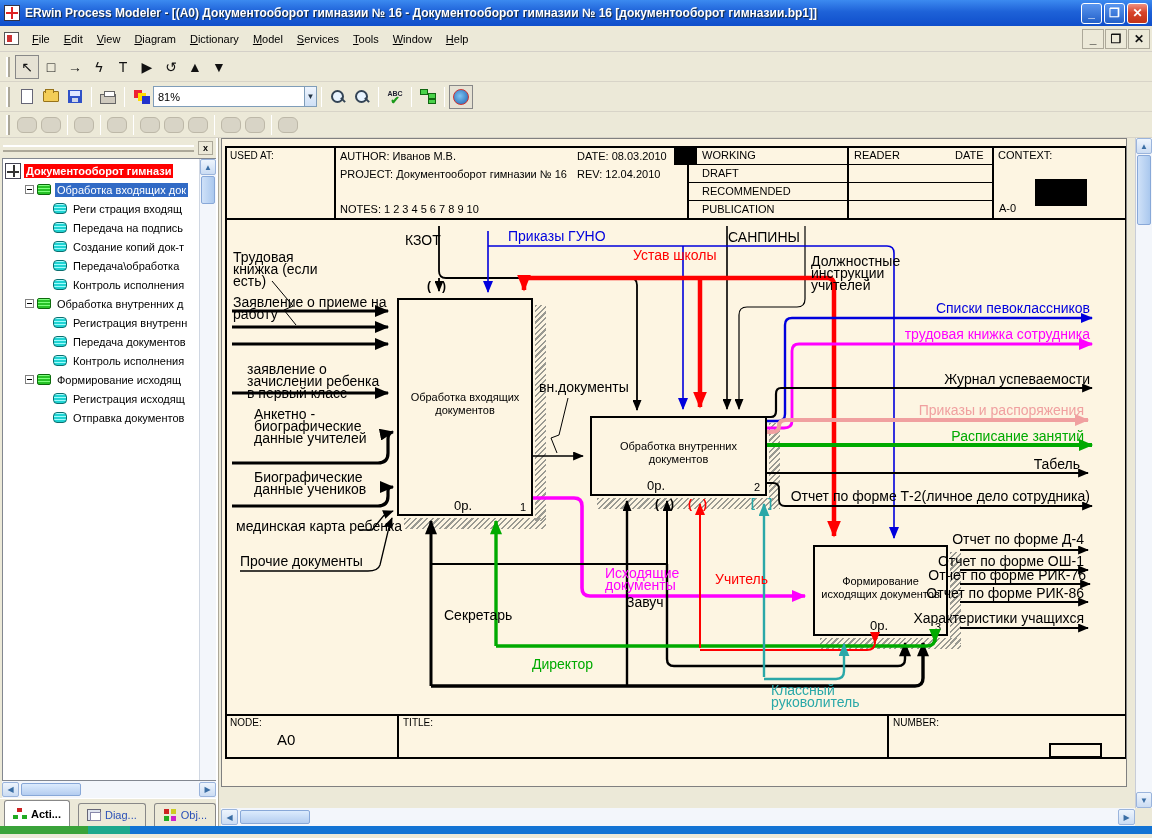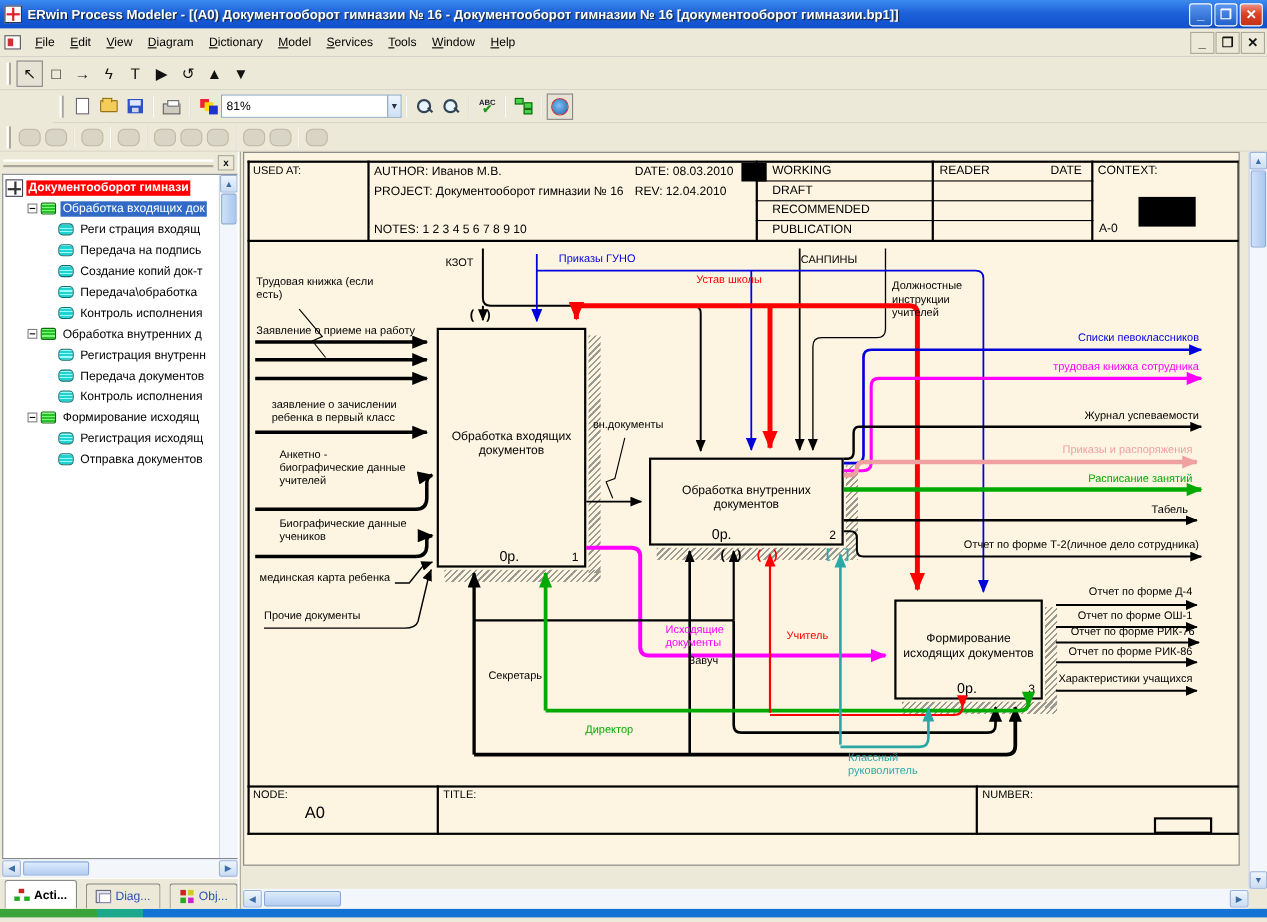--- a/index.html
+++ b/index.html
@@ -21,21 +21,21 @@
   .menubar { height:26px; background:#ece9d8; border-bottom:1px solid #d4d0c8; display:flex; align-items:center; padding:0 2px; }
   .menubar .mdi-ico { width:15px; height:13px; background:#fff; border:1px solid #555; margin:0 6px 0 2px; position:relative; }
   .menubar .mdi-ico::before { content:""; position:absolute; left:2px; top:2px; width:5px; height:7px; background:#c33; }
   .menu-item { padding:4px 7px; color:#000; cursor:default; }
   .menu-item::first-letter { text-decoration:underline; }
   .menubar .spacer { flex:1; }
   .mdibtn { width:22px; height:20px; border:1px solid #aca899; background:#ece9d8; margin-left:1px;
     display:flex; align-items:center; justify-content:center; font-size:12px; font-weight:bold; color:#111; }
 
   .toolbar { background:#ece9d8; border-bottom:1px solid #d8d4c8; display:flex; align-items:center; padding:2px 4px; }
-  .tb1 { height:30px; } .tb2 { height:30px;margin-left:48px; } .tb3 { height:26px; }
+  .tb1 { height:30px; } .tb2 { height:30px; } .tb3 { height:26px; }
   .grip { width:4px; height:20px; border-left:2px solid #fff; border-right:2px solid #aca899; margin:0 5px 0 2px; }
   .tool { min-width:24px; height:24px; border:1px solid transparent; display:flex; align-items:center; justify-content:center;
     font-size:14px; color:#111; }
   .tool.pressed { border:1px solid #888; background:#e6e2d4; }
   .sep { width:1px; height:20px; background:#aca899; border-right:1px solid #fff; margin:0 4px; }
   .combo { width:164px; height:21px; background:#fff; border:1px solid #7f9db9; display:flex; }
   .combo input { flex:1; border:0; outline:0; font-size:11px; padding:2px 4px; font-family:"Liberation Sans",sans-serif; }
   .combo .drop { width:17px; background:linear-gradient(180deg,#eef4fd,#cfe0f5); border-left:1px solid #7f9db9;
      display:flex; align-items:center; justify-content:center; font-size:8px; color:#234; }
   .ic { display:inline-block; position:relative; }
@@ -117,21 +117,21 @@
   .line { position:absolute; background:#000; }
   .hdr-text { position:absolute; font-size:11px; white-space:nowrap; }
   .small-cap { font-size:10px; }
 
   .shadow { position:absolute; background:repeating-linear-gradient(135deg,#9a9a92 0 1.5px,rgba(0,0,0,0) 1.5px 4px); }
   .activity { position:absolute; background:#fdf5e2; border:2px solid #000; }
   .activity .alabel { position:absolute; left:3px; right:3px; top:50%; transform:translateY(-62%); text-align:center; font-size:11px; line-height:13px; }
   .activity .acost { position:absolute; left:12px; bottom:1px; font-size:13px;padding-left:43px; }
   .activity .anum { position:absolute; right:5px; bottom:1px; font-size:11px; }
 
-  .dlabel { position:absolute; font-size:10px; line-height:12px; }
+  .dlabel { position:absolute; font-size:14px; line-height:12px; }
   .tun { position:absolute; font-size:12px; font-weight:bold; line-height:12px; }
   svg.arrows { position:absolute; left:0; top:0; pointer-events:none; }
 
   .taskbar-strip { height:8px; background:linear-gradient(90deg,#3aa33a 0 88px,#1ca88d 88px 130px,#1273d4 130px 100%); }
 </style>
 </head>
 <body>
 
 <div class="titlebar">
   <div class="app-ico"></div>

